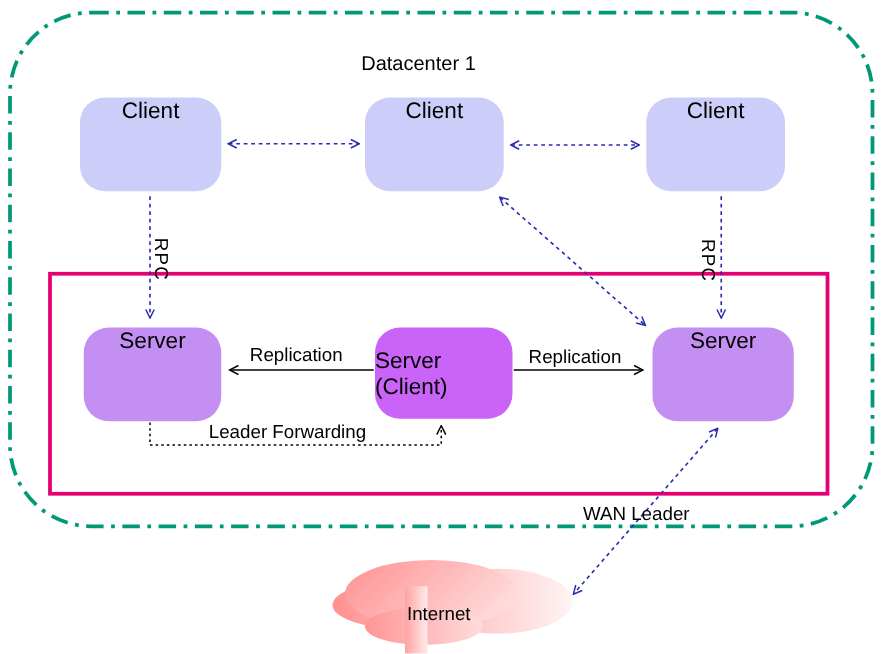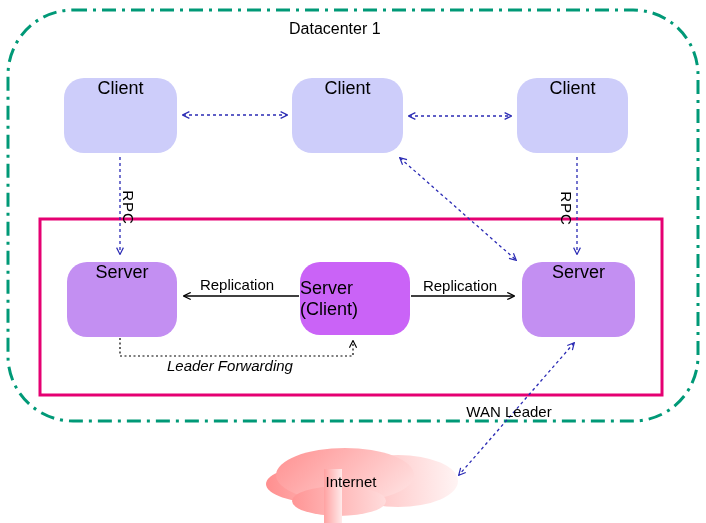--- a/index.html
+++ b/index.html
@@ -6,31 +6,31 @@
   body{font-family:"Liberation Sans", sans-serif; color:#000;}
   #canvas{position:relative;width:706px;height:523px;background:#fff;overflow:hidden;}
   svg.layer{position:absolute;left:0;top:0;width:706px;height:523px;}
   .node{position:absolute;display:flex;align-items:flex-start;justify-content:center;
         text-align:center;border-radius:20px;font-size:18px;line-height:21px;}
   .client{background:#cdcdfa;}
   .server{background:#c38ff2;}
   .leader{background:#ca63f7;}
   .lbl{position:absolute;font-size:15px;white-space:nowrap;}
   .lbl.center{text-align:center;}
-  .title{position:absolute;font-size:16px;white-space:nowrap;}
+  .title{position:absolute;font-size:16px;white-space:nowrap;margin-top:23px;}
   .rot{position:absolute;width:40px;height:40px;display:flex;align-items:center;justify-content:center;}
   .rot span{transform:rotate(90deg);font-size:15px;letter-spacing:1px;}
   .ellipse{position:absolute;border-radius:50%;}
   .e-left  {left:266px;top:465px;width:112px;height:38px;background:linear-gradient(to right,#ff8f8f,#ffd8d8);}
   .e-right {left:338px;top:455px;width:120px;height:52px;background:linear-gradient(to right,#ffb2b2,#fff4f4);}
   .e-top   {left:276px;top:448px;width:138px;height:54px;background:linear-gradient(135deg,#ff9090,#ffe6e6);}
   .e-bottom{left:292px;top:486px;width:94px;height:30px;background:linear-gradient(to right,#ff9595,#ffdcdc);}
   .cloud-bar{position:absolute;left:324px;top:469px;width:18px;height:54px;
              background:linear-gradient(to right,#ffa2a2,#ffeaea);}
-  .internet-label{position:absolute;left:315px;top:473px;width:72px;text-align:center;font-size:15px;}
+  .internet-label{position:absolute;left:315px;top:483px;width:72px;text-align:center;font-size:15px;}
 </style>
 </head>
 <body>
 
 <div id="canvas">
 
   <div class="ellipse e-left"></div>
   <div class="ellipse e-right"></div>
   <div class="ellipse e-top"></div>
   <div class="ellipse e-bottom"></div>
@@ -90,18 +90,18 @@
   </div>
 
   <div class="rot" style="left:108px;top:187px;">
     <span>RPC</span>
   </div>
   <div class="rot" style="left:546px;top:188px;">
     <span>RPC</span>
   </div>
   <div class="lbl center" style="left:187px;top:276px;width:100px;">Replication</div>
   <div class="lbl center" style="left:410px;top:277px;width:100px;">Replication</div>
-  <div class="lbl" style="left:167px;top:357px;font-style:italic;">Leader Forwarding</div>
+  <div class="lbl" style="left:167px;top:337px;">Leader Forwarding</div>
   <div class="lbl center" style="left:459px;top:403px;width:100px;">WAN Leader</div>
 
   <div class="internet-label">Internet</div>
 
 </div>
 
 </body></html>

